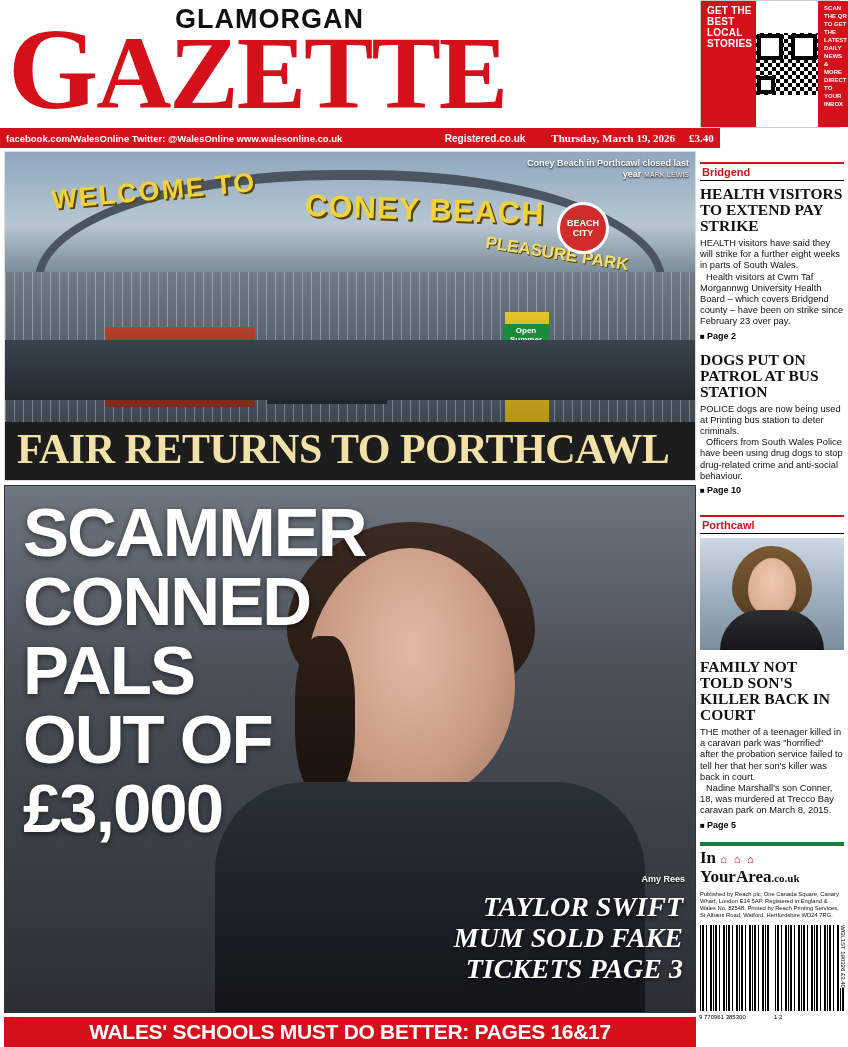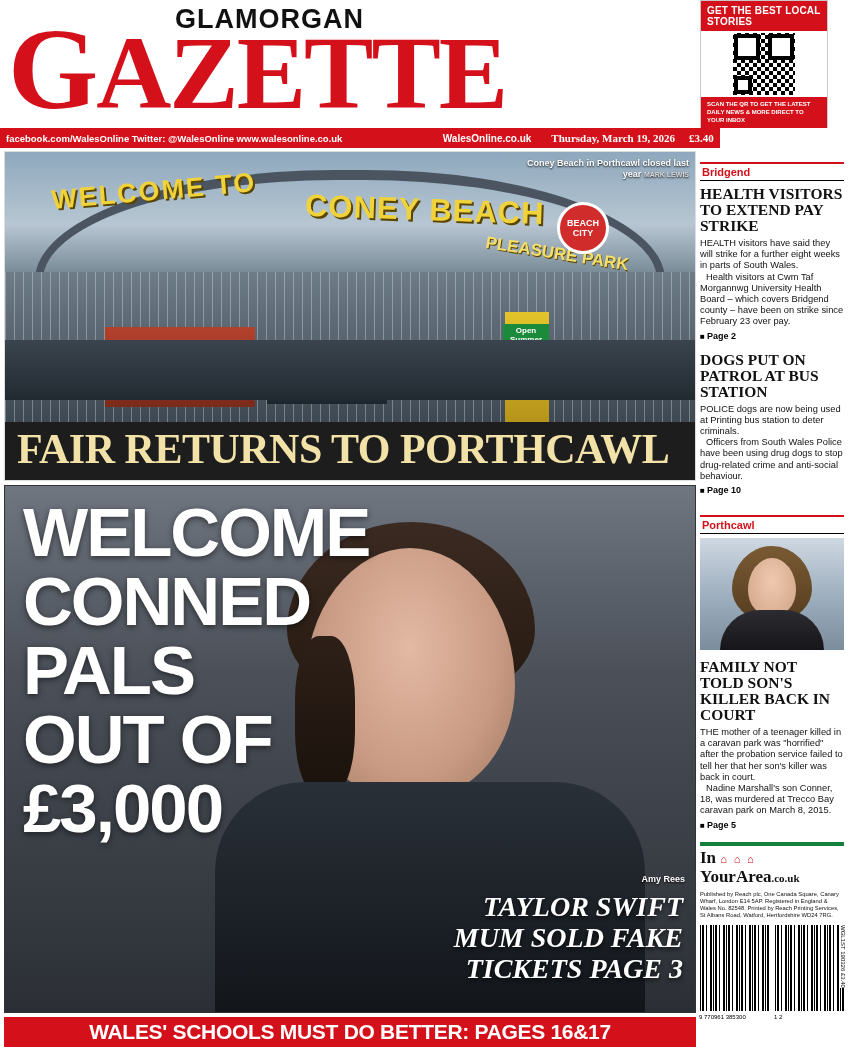--- a/index.html
+++ b/index.html
@@ -47,27 +47,26 @@
     font-size: 104px;
     line-height: 98px;
     color: #d4111a;
     letter-spacing: -2px;
     -webkit-text-stroke: 0px;
   }
   .gazette .cap { font-size: 116px; }
 
   
   .promo-box {
-    width: 128px;
+    width: 140px;
     margin-left: 0px;
     border: 1px solid #c9c9c9;
     background: #fff;
     height: 128px;
     display: flex;
-    flex-direction: column;
   }
   .promo-head {
     background: #d4111a;
     color: #fff;
     font-weight: bold;
     font-size: 10px;
     line-height: 11px;
     padding: 4px 4px 4px 6px;
     letter-spacing: .2px;
   }
@@ -122,21 +121,21 @@
   .infobar .spacer { flex: 1; }
   .infobar .inyourarea {
     font-weight: bold;
     font-size: 10px;
     white-space: nowrap;
   }
   .infobar .date {
     font-family: "Liberation Serif", serif;
     font-weight: bold;
     font-size: 11px;
-    margin-left: 20px;
+    margin-left: 26px;
     white-space: nowrap;
     text-align: right;
   }
   .infobar .price {
     font-family: "Liberation Serif", serif;
     font-weight: bold;
     font-size: 11px;
     margin-left: 14px;
   }
 
@@ -518,21 +517,21 @@
           </div>
       </div>
       <div class="promo-foot">SCAN THE QR TO GET THE LATEST DAILY NEWS &amp; MORE DIRECT TO YOUR INBOX</div>
     </div>
   </div>
 
   <div style="display:flex;">
     <div class="infobar">
       <span class="social">facebook.com/WalesOnline    Twitter: @WalesOnline    www.walesonline.co.uk</span>
       <span class="spacer"></span>
-      <span class="inyourarea">WalesOnline.co.uk</span>
+      <span class="inyourarea">Registered.co.uk</span>
       <span class="date">Thursday, March 19, 2026</span>
       <span class="price">£3.40</span>
     </div>
     <div style="width:148px;"></div>
   </div>
 
   <div class="body-row">
 
     <div class="left-col">
 
@@ -560,21 +559,21 @@
       </div>
 
       <div class="lead">
         <div class="lead-photo">
           <div class="hair"></div>
           <div class="face"></div>
           <div class="hair2"></div>
           <div class="coat"></div>
         </div>
         <div class="lead-headline">
-          <div>WELCOME</div>
+          <div>SCAMMER</div>
           <div>CONNED</div>
           <div>PALS</div>
           <div>OUT OF</div>
           <div>£3,000</div>
         </div>
         <div class="credit-amy">Amy Rees</div>
         <div class="kicker">
           <div>TAYLOR SWIFT</div>
           <div>MUM SOLD FAKE</div>
           <div>

